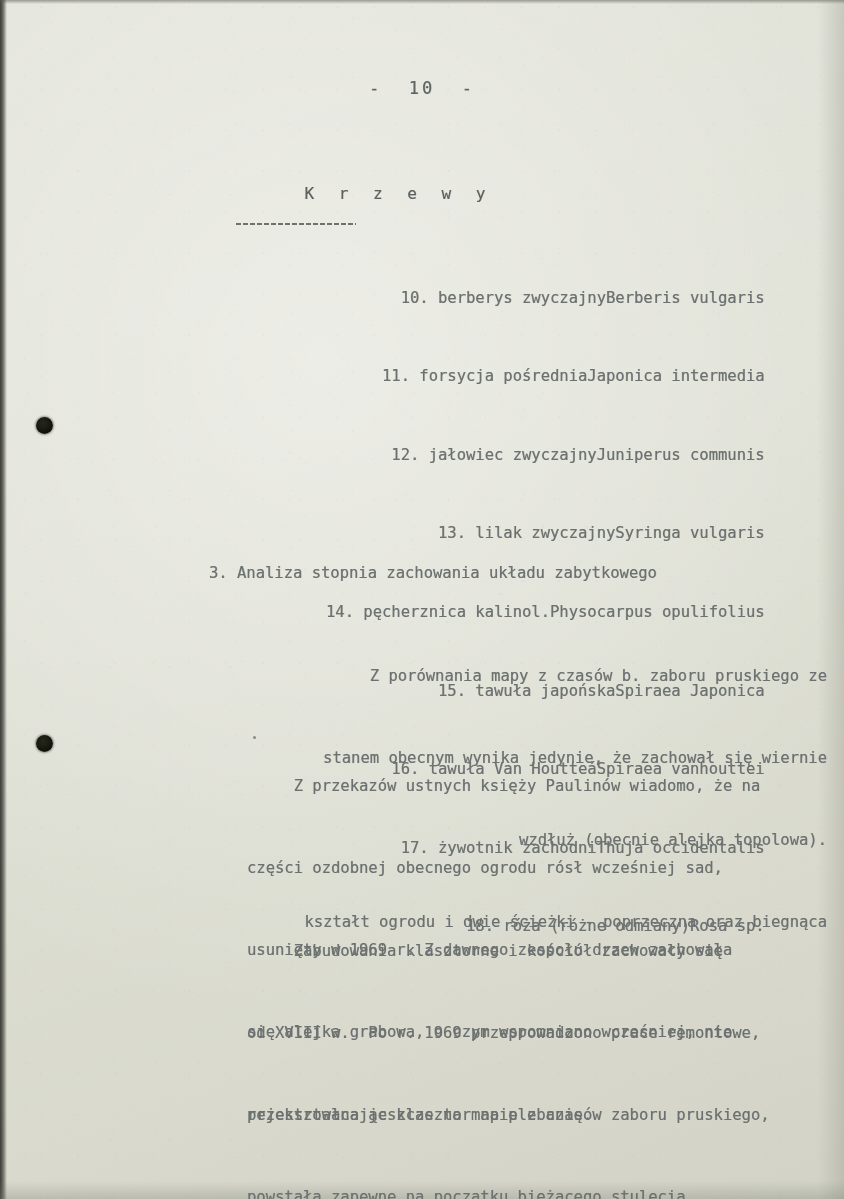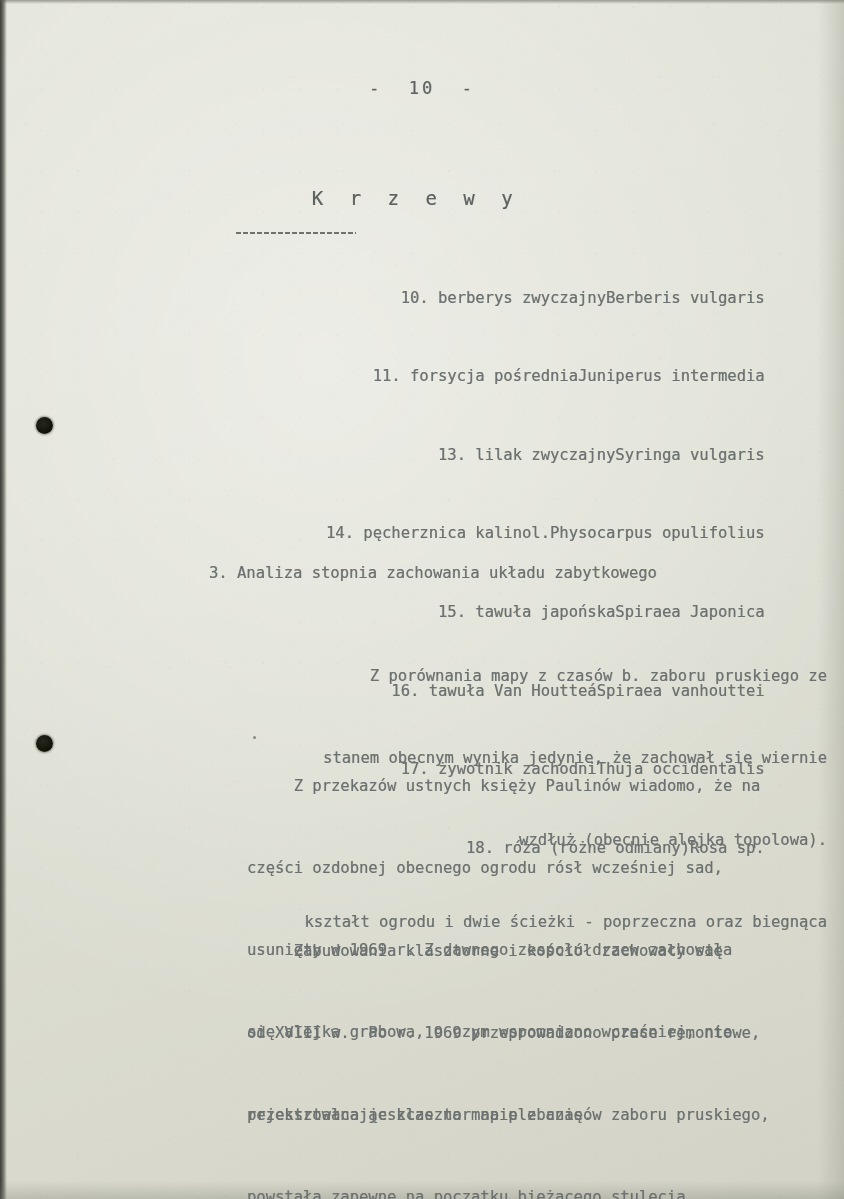--- a/index.html
+++ b/index.html
@@ -90,21 +90,21 @@
     width: 844px;
     text-align: center;
     font-size: 17px;
     letter-spacing: 3px;
     color: #5f6463;
   }
 
   #shrubs-heading {
     top: 165px;
     left: 236px;
-    font-size: 19px;
+    font-size: 16px;
     letter-spacing: 7.5px;
     color: #5c615f;
   }
   #shrubs-heading .rule {
     display: block;
     width: 120px;
     height: 2px;
     margin-top: 1px;
     background: repeating-linear-gradient(
       to right,
@@ -179,21 +179,24 @@
   <div class="typed" id="shrubs-heading">
     <span>K r z e w y</span>
     <span class="rule"></span>
   </div>
 
   <div class="typed" id="plant-list">
     <span class="plant-row">
       <span class="common">10. berberys zwyczajny</span><span class="latin">Berberis vulgaris</span>
     </span>
     <span class="plant-row">
-      <span class="common">11. forsycja pośrednia</span><span class="latin">Juniperus intermedia</span>
+      <span class="common">11. forsycja pośrednia</span><span class="latin">Japonica intermedia</span>
+    </span>
+    <span class="plant-row">
+      <span class="common">12. jałowiec zwyczajny</span><span class="latin">Juniperus communis</span>
     </span>
     <span class="plant-row">
       <span class="common">13. lilak zwyczajny</span><span class="latin">Syringa vulgaris</span>
     </span>
     <span class="plant-row">
       <span class="common">14. pęcherznica kalinol.</span><span class="latin">Physocarpus opulifolius</span>
     </span>
     <span class="plant-row">
       <span class="common">15. tawuła japońska</span><span class="latin">Spiraea Japonica</span>
     </span>

